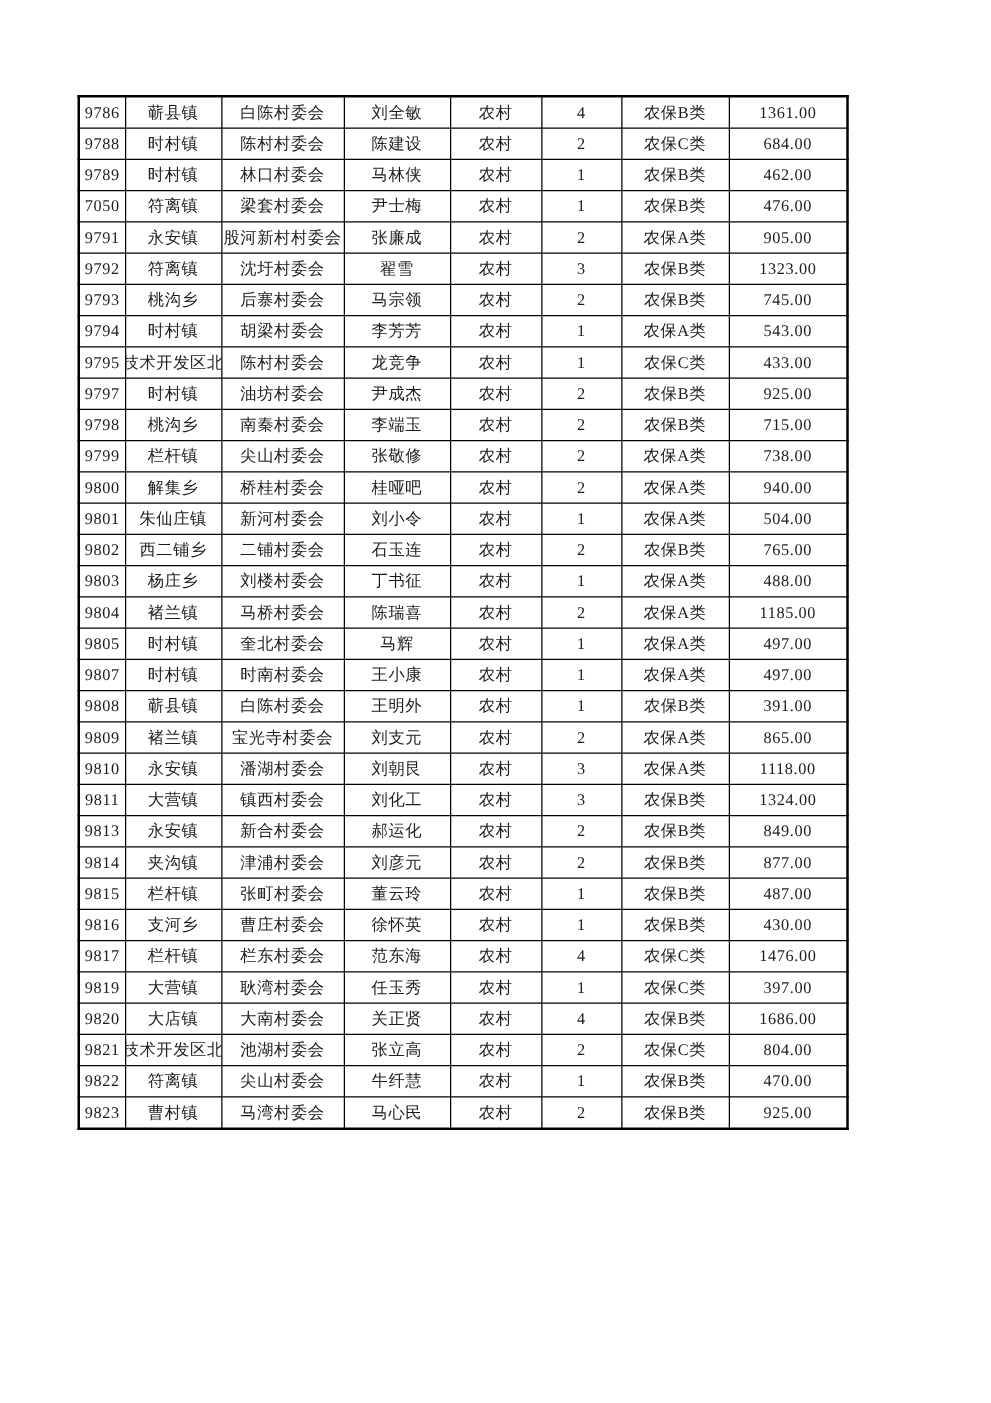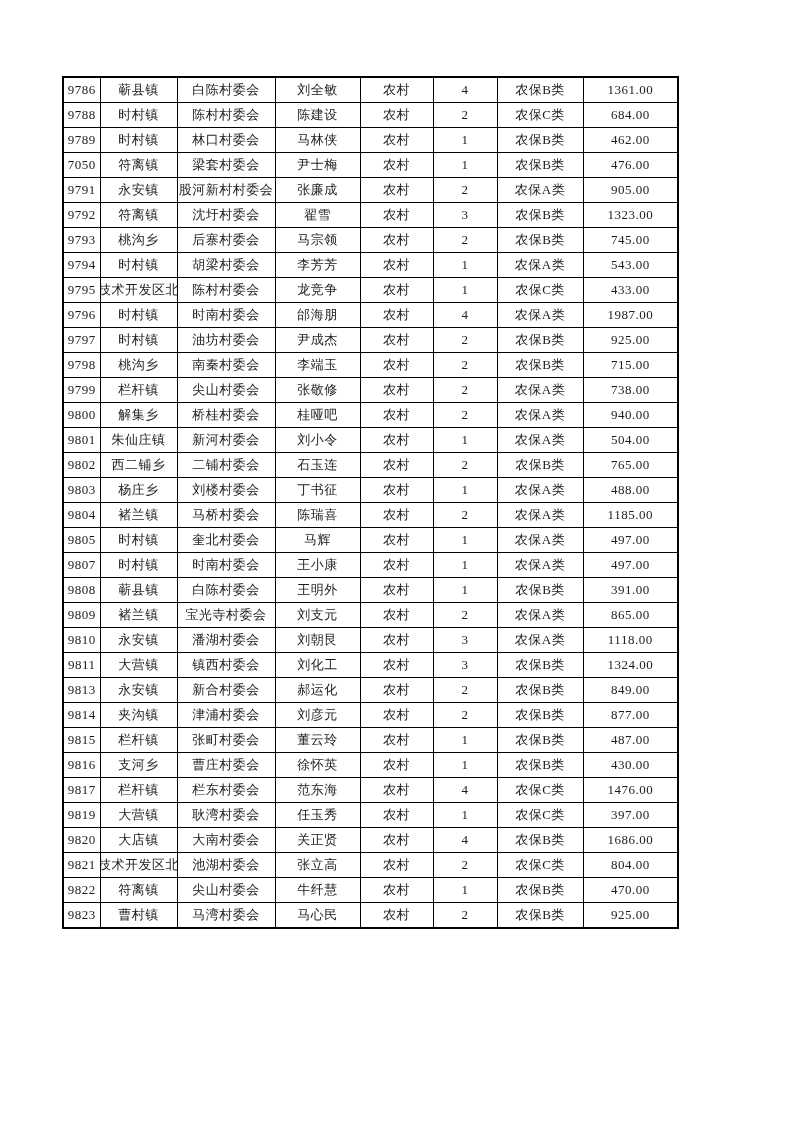--- a/index.html
+++ b/index.html
@@ -285,46 +285,20 @@
         </td>
     <td>
           <div class="cw">农保C类</div>
         </td>
     <td>
           <div class="cw">433.00</div>
         </td>
   </tr>
       <tr>
     <td>
-          <div class="cw">9796</div>
-        </td>
-    <td>
-          <div class="cw">时村镇</div>
-        </td>
-    <td>
-          <div class="cw">时南村委会</div>
-        </td>
-    <td>
-          <div class="cw">邰海朋</div>
-        </td>
-    <td>
-          <div class="cw">农村</div>
-        </td>
-    <td>
-          <div class="cw">4</div>
-        </td>
-    <td>
-          <div class="cw">农保A类</div>
-        </td>
-    <td>
-          <div class="cw">1987.00</div>
-        </td>
-  </tr>
-      <tr>
-    <td>
           <div class="cw">9797</div>
         </td>
     <td>
           <div class="cw">时村镇</div>
         </td>
     <td>
           <div class="cw">油坊村委会</div>
         </td>
     <td>
           <div class="cw">尹成杰</div>

